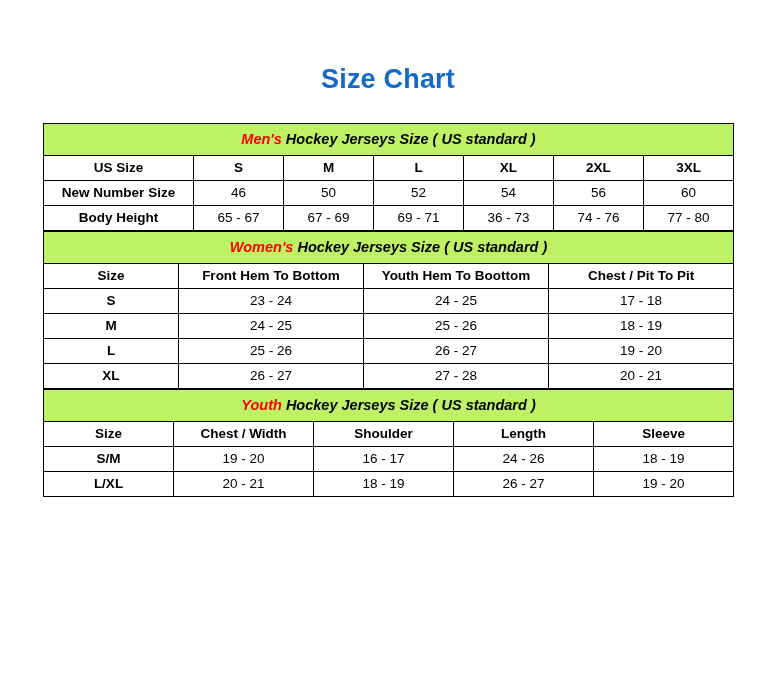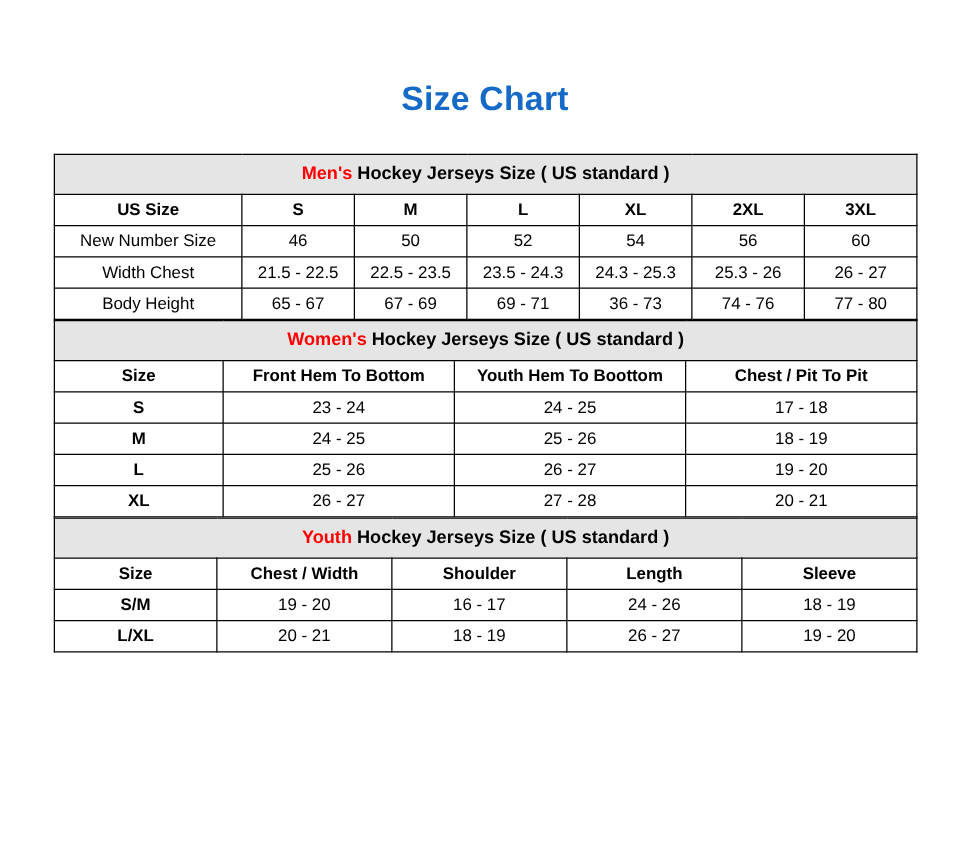--- a/index.html
+++ b/index.html
@@ -44,35 +44,36 @@
     border: 1px solid #000000;
     font-size: 13.5px;
     text-align: center;
     height: 25px;
     padding: 2px 2px;
     font-weight: normal;
     vertical-align: middle;
     background: #ffffff;
   }
   .section-head td {
-    background: #e5e5e5;
+    background: #bef264;
     font-weight: bold;
     font-size: 14.5px;
     height: 32px;
+    font-style: italic;
   }
   .section-head .accent {
     color: #ff0000;
     font-weight: bold;
   }
   .col-head td {
     font-weight: bold;
     margin-top: 16px;
   }
   .row-label {
-    font-weight: normal;
+    font-weight: bold;
     margin-top: 20px;
   }
   .bold-label {
     font-weight: bold;
   }
 </style>
 </head>
 <body>
 
 <div class="page">
@@ -105,29 +106,20 @@
           <td>3XL</td>
         </tr>
         <tr>
           <td class="row-label">New Number Size</td>
           <td>46</td>
           <td>50</td>
           <td>52</td>
           <td>54</td>
           <td>56</td>
           <td>60</td>
-        </tr>
-        <tr>
-          <td class="row-label">Width Chest</td>
-          <td>21.5 - 22.5</td>
-          <td>22.5 - 23.5</td>
-          <td>23.5 - 24.3</td>
-          <td>24.3 - 25.3</td>
-          <td>25.3 - 26</td>
-          <td>26 - 27</td>
         </tr>
         <tr>
           <td class="row-label">Body Height</td>
           <td>65 - 67</td>
           <td>67 - 69</td>
           <td>69 - 71</td>
           <td>36 - 73</td>
           <td>74 - 76</td>
           <td>77 - 80</td>
         </tr>

